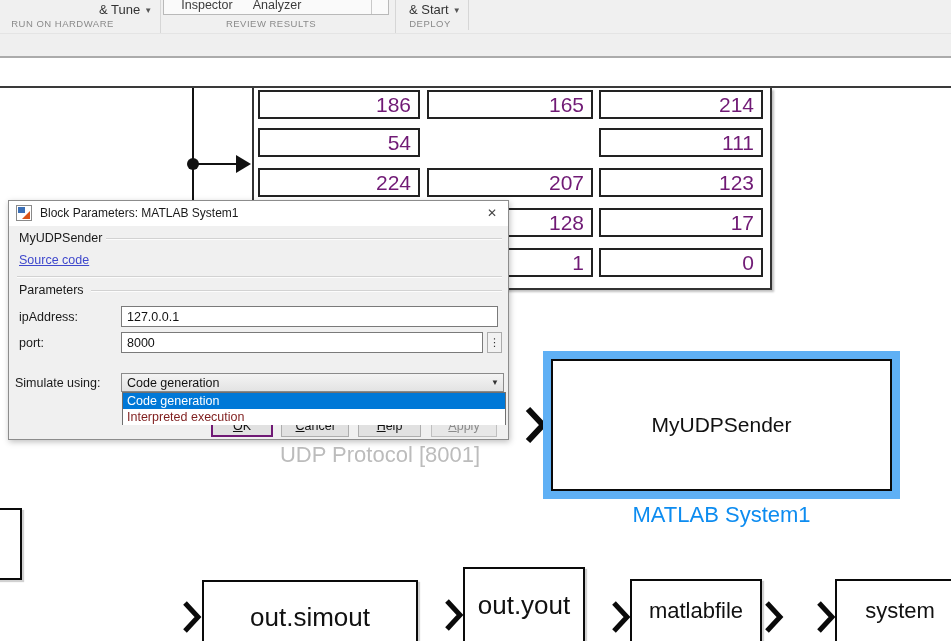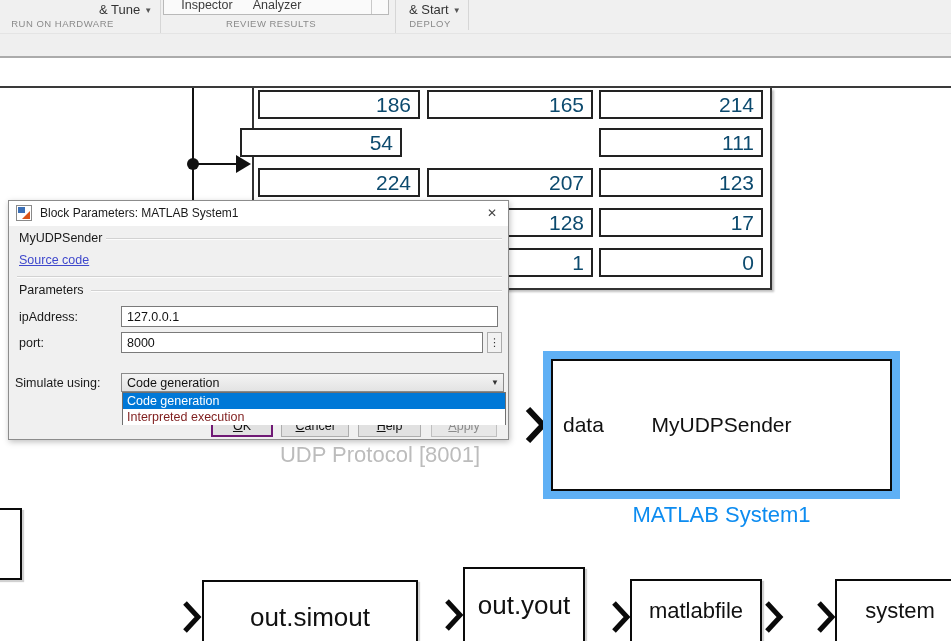--- a/index.html
+++ b/index.html
@@ -20,21 +20,21 @@
     border-top:1px solid #e4e4e4; border-bottom:2px solid #ababab; }
 
   
   .canvas { position:absolute; left:0; top:86px; width:951px; height:555px; background:#fff;
     border-top:2px solid #3a3a3a; overflow:hidden; }
 
   .display-container { position:absolute; left:252px; top:0; width:520px; height:202px;
     border-left:2px solid #333; border-right:2px solid #333; border-bottom:2px solid #333;
     box-shadow:2px 2px 2px rgba(0,0,0,0.25); background:transparent; }
   .display-cell { position:absolute; height:29px; background:#fff; border:2px solid #222;
-    font-size:21px; color:#0c4a6e; text-align:right; line-height:25px; padding-right:7px; }
+    font-size:21px; color:#701a75; text-align:right; line-height:25px; padding-right:7px; }
 
   .sig-v { position:absolute; left:192px; top:0; width:2px; height:120px; background:#111; }
   .sig-h { position:absolute; left:193px; top:75px; width:44px; height:2px; background:#111; }
   .sig-dot { position:absolute; left:187px; top:70px; width:12px; height:12px; border-radius:50%; background:#111; }
   .sig-arrow { position:absolute; left:236px; top:67px; width:0; height:0;
     border-left:15px solid #111; border-top:9px solid transparent; border-bottom:9px solid transparent; }
 
   .udp-label { position:absolute; left:120px; top:354px; width:520px; text-align:center;
     font-size:22px; color:#bcbcbc; }
 
@@ -122,21 +122,21 @@
   <div class="sig-h"></div>
   <div class="sig-dot"></div>
   <div class="sig-arrow"></div>
 
   <div class="display-container"></div>
 
   <div class="display-cell" style="left:258px; top:2px;  width:162px;">186</div>
   <div class="display-cell" style="left:427px; top:2px;  width:166px;">165</div>
   <div class="display-cell" style="left:599px; top:2px;  width:164px;">214</div>
 
-  <div class="display-cell" style="left:240px; top:40px; width:162px;">54</div>
+  <div class="display-cell" style="left:258px; top:40px; width:162px;">54</div>
   <div class="display-cell" style="left:599px; top:40px; width:164px;">111</div>
 
   <div class="display-cell" style="left:258px; top:80px; width:162px;">224</div>
   <div class="display-cell" style="left:427px; top:80px; width:166px;">207</div>
   <div class="display-cell" style="left:599px; top:80px; width:164px;">123</div>
 
   <div class="display-cell" style="left:258px; top:120px; width:162px;"></div>
   <div class="display-cell" style="left:427px; top:120px; width:166px;">128</div>
   <div class="display-cell" style="left:599px; top:120px; width:164px;">17</div>
 
@@ -144,21 +144,20 @@
   <div class="display-cell" style="left:427px; top:160px; width:166px;">1</div>
   <div class="display-cell" style="left:599px; top:160px; width:164px;">0</div>
 
   <div class="udp-label">UDP Protocol [8001]</div>
 
   <svg class="chevron" style="left:524px; top:318px;" width="24" height="38">
     <polyline points="4,3 19,19 4,35" fill="none" stroke="#0a0a0a" stroke-width="6"></polyline>
   </svg>
   <div class="sys-halo">
     <div class="sys-block">
-      <div class="sys-port-label">data</div>
       <div class="sys-name">MyUDPSender</div>
     </div>
   </div>
   <div class="sys-caption">MATLAB System1</div>
 
   <div class="blk" style="left:-20px; top:420px; width:42px; height:72px;"></div>
 
   <svg class="chevron" style="left:182px; top:512px;" width="20" height="34">
     <polyline points="3,3 16,17 3,31" fill="none" stroke="#0a0a0a" stroke-width="5"></polyline>
   </svg>

